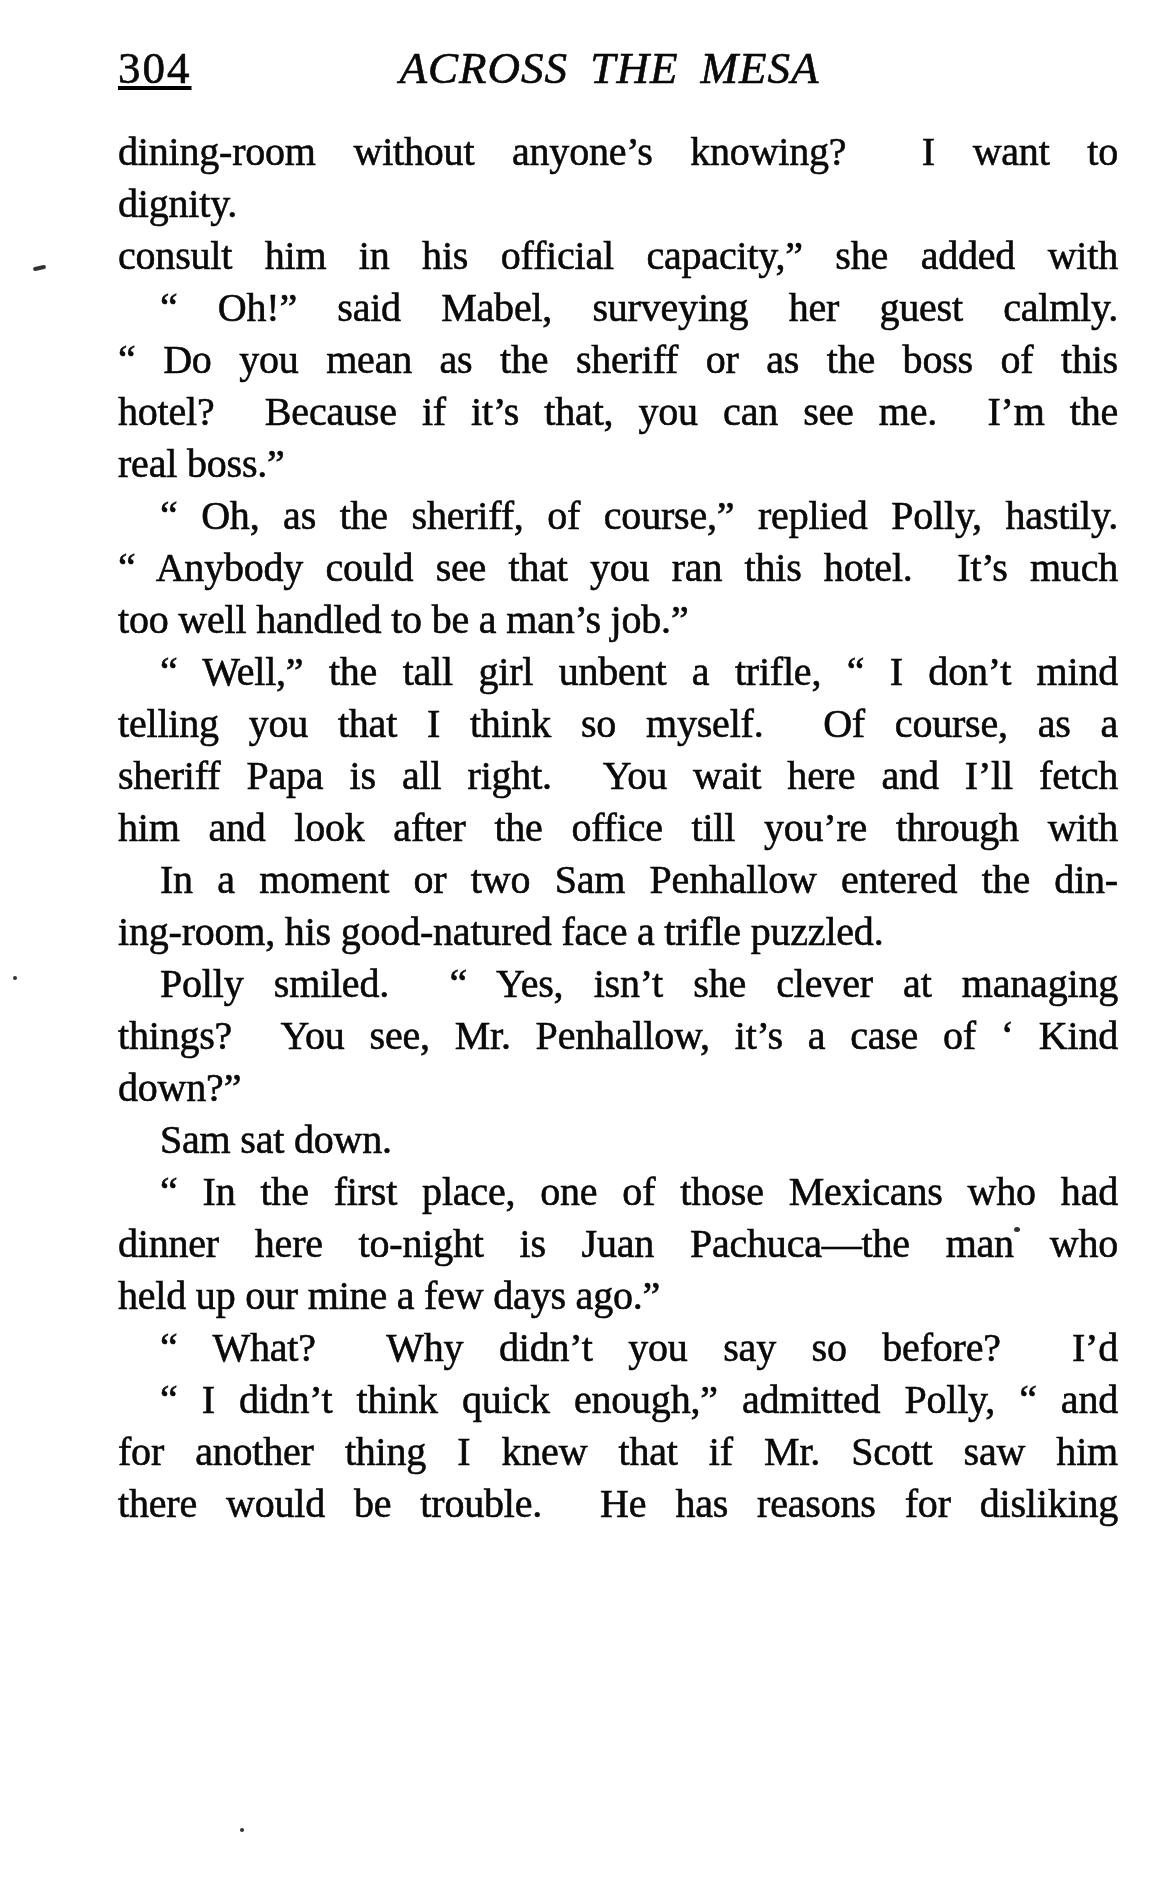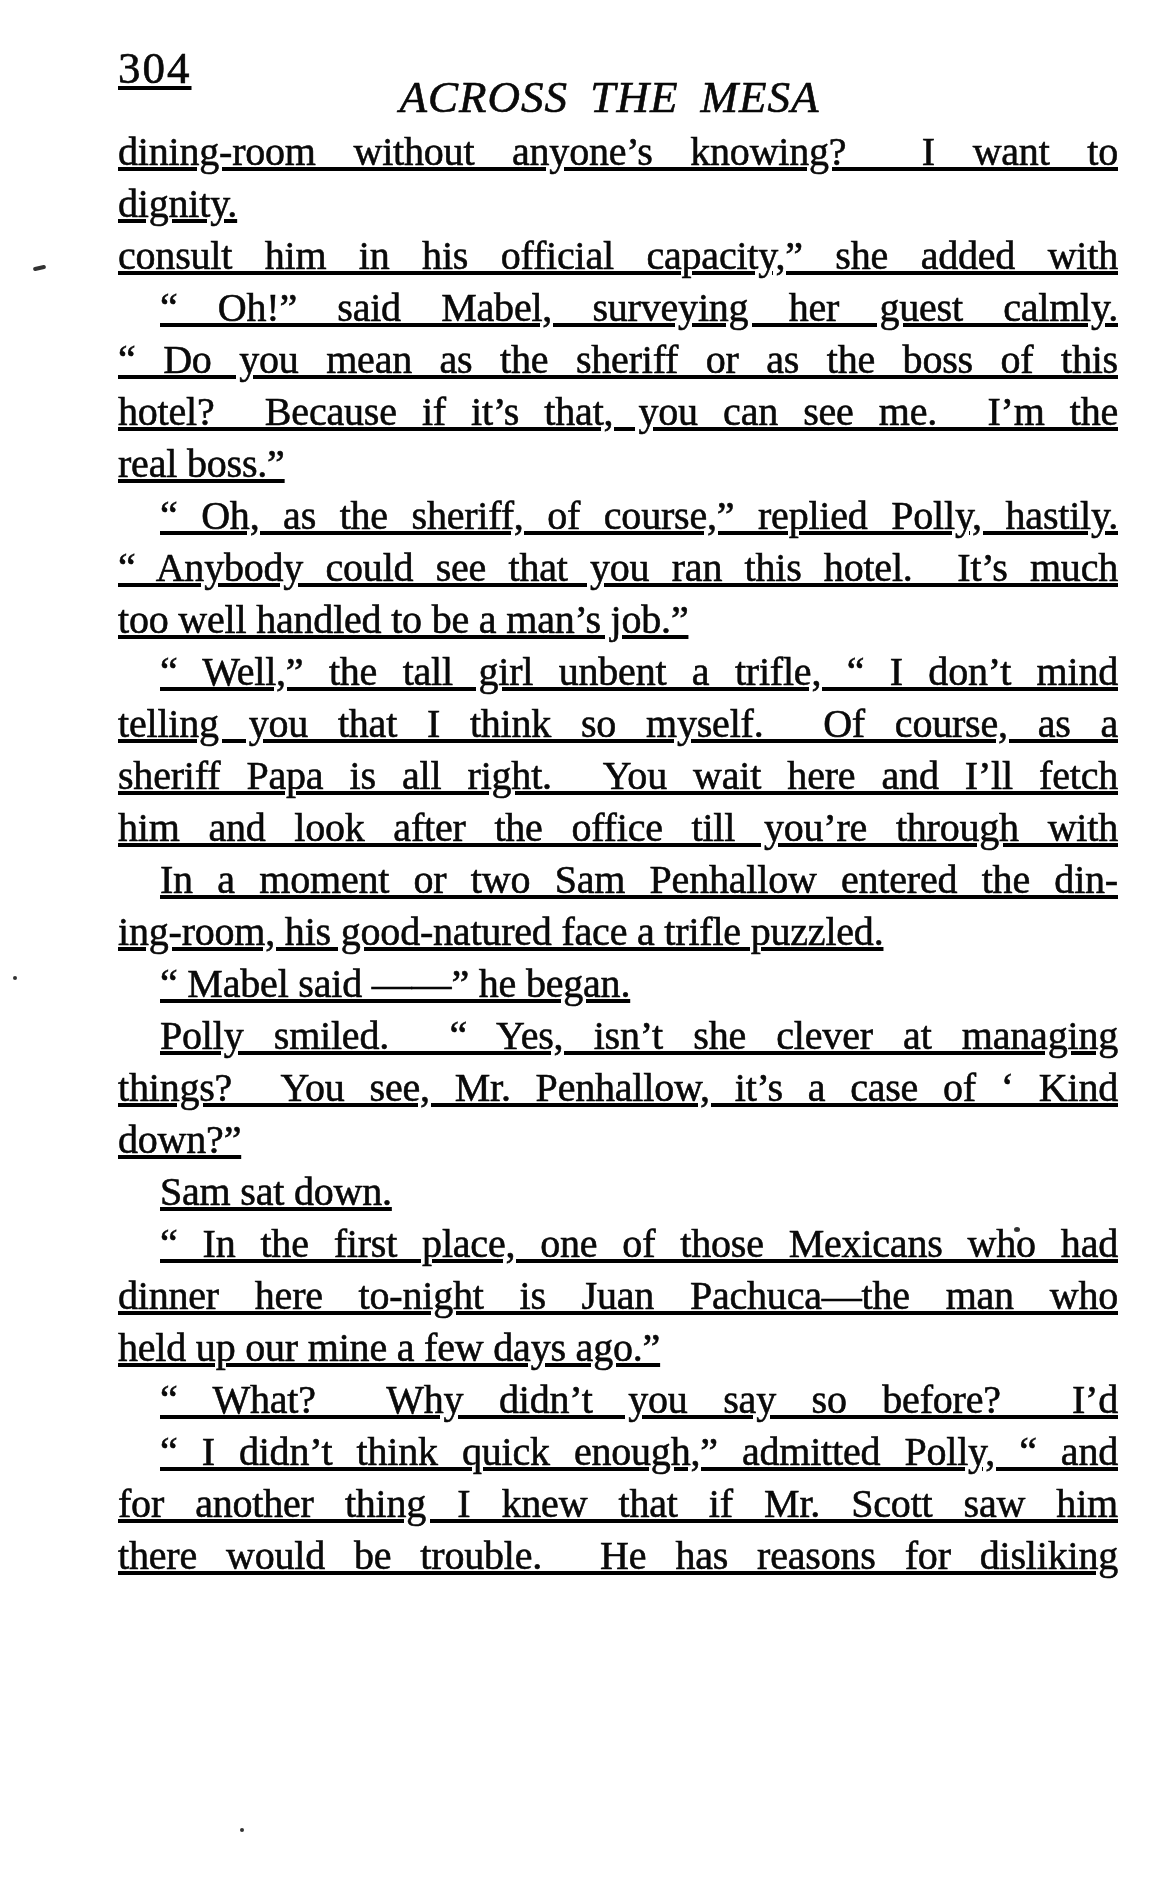--- a/index.html
+++ b/index.html
@@ -34,31 +34,29 @@
     text-decoration: underline;
   }
   .running-title {
     position: absolute;
     left: 50%;
     transform: translateX(-52%);
     font-style: italic;
     letter-spacing: 1px;
     word-spacing: 10px;
     white-space: nowrap;
-    margin-top: 29px;
   }
   .body-text {
     position: absolute;
     left: 118px;
     top: 126px;
     width: 1000px;
     font-size: 40px;
     line-height: 52px;
     letter-spacing: -0.2px;
-    text-decoration: underline;
     -webkit-text-stroke: 0.55px #000;
   }
   .line {
     height: 52px;
     text-align: justify;
     text-align-last: justify;
     white-space: pre-wrap;
   }
   .line.end {
     text-align-last: left;
@@ -97,21 +95,20 @@
     <div class="line end">real boss.”</div>
     <div class="line first">“ Oh, as the sheriff, of course,” replied Polly, hastily.</div>
     <div class="line">“ Anybody could see that you ran this hotel.  It’s much</div>
     <div class="line end">too well handled to be a man’s job.”</div>
     <div class="line first">“ Well,” the tall girl unbent a trifle, “ I don’t mind</div>
     <div class="line">telling you that I think so myself.  Of course, as a</div>
     <div class="line">sheriff Papa is all right.  You wait here and I’ll fetch</div>
     <div class="line">him and look after the office till you’re through with</div>
     <div class="line first">In a moment or two Sam Penhallow entered the din-</div>
     <div class="line end">ing-room, his good-natured face a trifle puzzled.</div>
-    <div class="line first end">“ Mabel said ——” he began.</div>
     <div class="line first">Polly smiled.  “ Yes, isn’t she clever at managing</div>
     <div class="line">things?  You see, Mr. Penhallow, it’s a case of ‘ Kind</div>
     <div class="line end">down?”</div>
     <div class="line first end">Sam sat down.</div>
     <div class="line first">“ In the first place, one of those Mexicans who had</div>
     <div class="line">dinner here to-night is Juan Pachuca—the man who</div>
     <div class="line end">held up our mine a few days ago.”</div>
     <div class="line first">“ What?  Why didn’t you say so before?  I’d</div>
     <div class="line first">“ I didn’t think quick enough,” admitted Polly, “ and</div>
     <div class="line">for another thing I knew that if Mr. Scott saw him</div>

